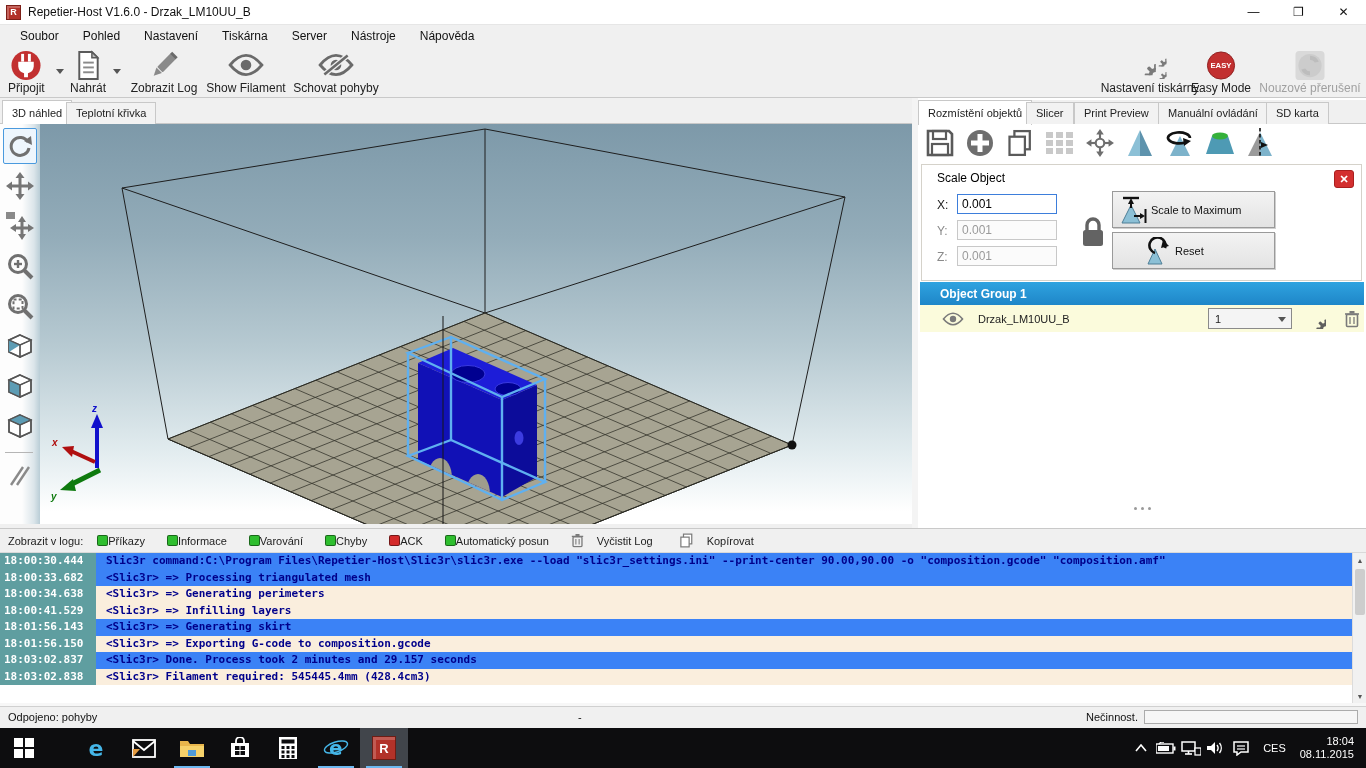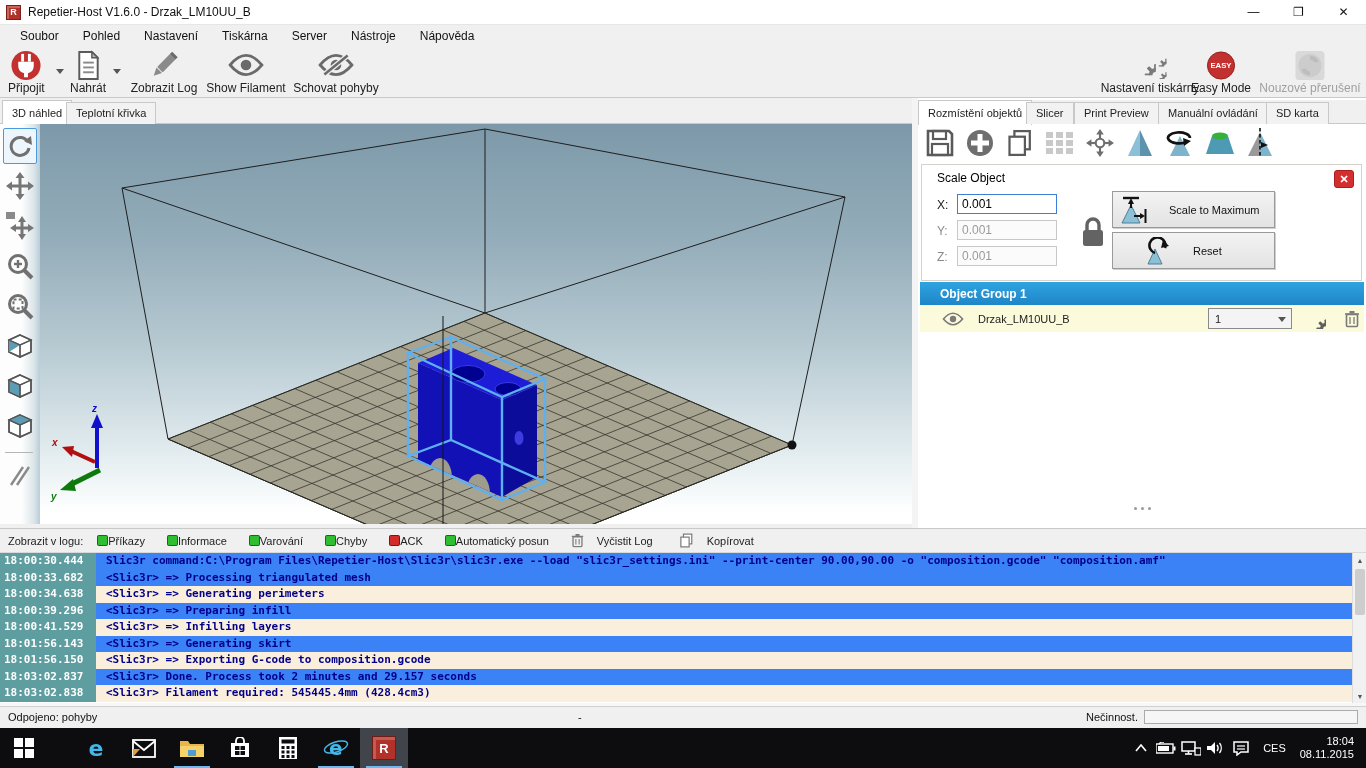--- a/index.html
+++ b/index.html
@@ -42,21 +42,21 @@
   .rtabs{position:absolute;left:0;top:2px;width:448px;height:24px;background:#f0f0f0;border-bottom:1px solid #c8c8c8}
   .ricons{position:absolute;left:0;top:27px;width:448px;height:36px;background:#fff;display:flex;align-items:center;gap:4px;padding-left:4px}
   .ric{width:36px;height:34px;display:flex;align-items:center;justify-content:center}
   .scalebox{position:absolute;left:3px;top:66px;width:441px;height:117px;border:1px solid #d5d2ca;background:#fff}
   .sb-title{position:absolute;left:15px;top:6px;font-weight:normal;font-size:12px;color:#000}
   .sb-close{position:absolute;right:7px;top:5px;width:20px;height:18px;background:#d32f2f;border:1px solid #a91f1f;border-radius:3px;color:#fff;font-size:11px;font-weight:bold;display:flex;align-items:center;justify-content:center}
   .sb-row{position:absolute;left:15px;font-size:12px;color:#222}
   .sb-input{position:absolute;left:35px;width:100px;height:20px;font-size:12px;padding:2px 4px;border:1px solid #adadad;font-family:"Liberation Sans",sans-serif}
   .sb-input.focus{border:1px solid #3d7edb;color:#000}
   .sb-input:disabled{background:#fbfbfb;color:#9a9a9a;border-color:#c8c8c8}
-  .sb-btn{position:absolute;left:190px;width:163px;height:37px;background:linear-gradient(#f3f3f3,#e3e3e3);border:1px solid #9a9a9a;box-shadow:1px 1px 0 #cfcfcf;display:flex;align-items:center;justify-content:flex-start;gap:22px;font-size:11px;color:#111;padding-left:8px}
+  .sb-btn{position:absolute;left:190px;width:163px;height:37px;background:linear-gradient(#f3f3f3,#e3e3e3);border:1px solid #9a9a9a;box-shadow:1px 1px 0 #cfcfcf;display:flex;align-items:center;justify-content:flex-start;gap:4px;font-size:11px;color:#111;padding-left:8px}
   .grpbar{position:absolute;left:2px;top:184px;width:444px;height:23px;background:linear-gradient(#2fa3e0,#1e86c8);color:#fff;font-weight:bold;font-size:12px;display:flex;align-items:center;padding-left:20px}
   .objrow{position:absolute;left:2px;top:207px;width:444px;height:27px;background:#fbfbdc;display:flex;align-items:center}
   .objname{font-size:11px;color:#222;margin-left:14px}
   .copies{position:absolute;left:288px;top:3px;width:84px;height:21px;background:#f4f4f4;border:1px solid #8a8a8a;font-size:11px;display:flex;align-items:center;padding-left:6px;color:#222}
   .copies .chv{position:absolute;right:5px;top:8px;width:0;height:0;border-left:4px solid transparent;border-right:4px solid transparent;border-top:5px solid #555}
   .grip{position:absolute;left:160px;top:408px;width:128px;height:5px;display:flex;gap:4px;align-items:center;justify-content:center}
   .grip i{width:3px;height:3px;border-radius:50%;background:#9a9a9a}
 
   
   .logsec{left:0;top:528px;width:1366px;height:178px;background:#f7f7f7;border-top:1px solid #c9c9c9}
@@ -604,24 +604,20 @@
         <span class="log-text">Slic3r command:C:\Program Files\Repetier-Host\Slic3r\slic3r.exe --load "slic3r_settings.ini" --print-center 90.00,90.00 -o "composition.gcode" "composition.amf"</span>
       </div>
       <div class="log-row">
         <span class="log-time">18:00:33.682</span>
         <span class="log-text">&lt;Slic3r&gt; =&gt; Processing triangulated mesh</span>
       </div>
       <div class="log-row alt">
         <span class="log-time">18:00:34.638</span>
         <span class="log-text">&lt;Slic3r&gt; =&gt; Generating perimeters</span>
       </div>
-      <div class="log-row">
-        <span class="log-time">18:00:39.296</span>
-        <span class="log-text">&lt;Slic3r&gt; =&gt; Preparing infill</span>
-      </div>
       <div class="log-row alt">
         <span class="log-time">18:00:41.529</span>
         <span class="log-text">&lt;Slic3r&gt; =&gt; Infilling layers</span>
       </div>
       <div class="log-row">
         <span class="log-time">18:01:56.143</span>
         <span class="log-text">&lt;Slic3r&gt; =&gt; Generating skirt</span>
       </div>
       <div class="log-row alt">
         <span class="log-time">18:01:56.150</span>

